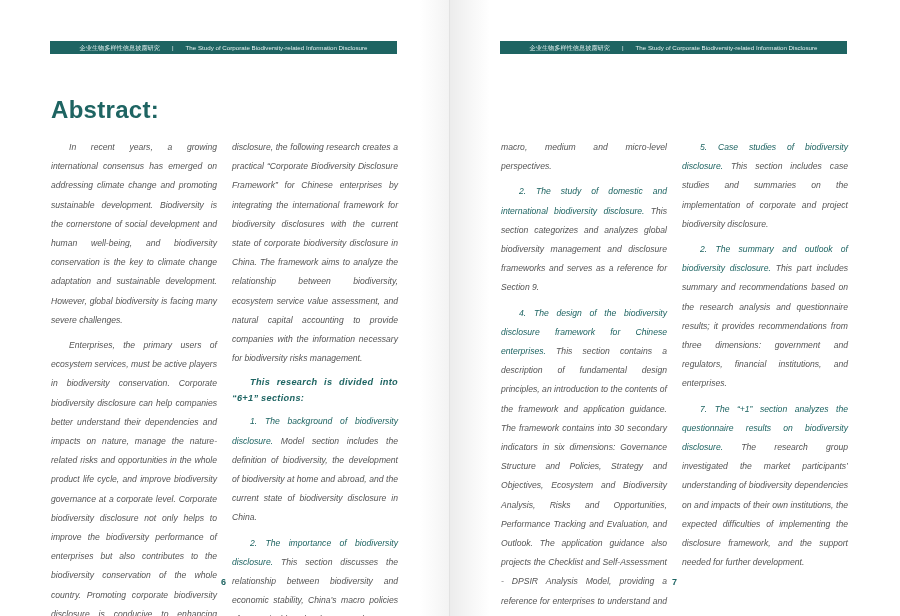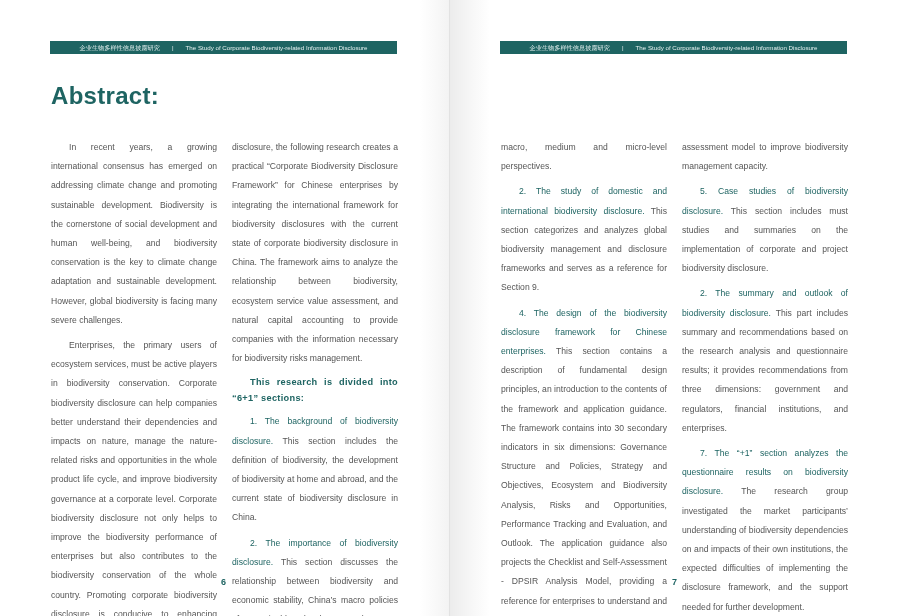--- a/index.html
+++ b/index.html
@@ -14,28 +14,28 @@
   .spine { position:absolute; left:449px; top:0; width:1px; height:616px; background:#e2e2e2; }
   .header-bar {
     position:absolute; top:41px; height:13px; width:347px;
     background:#1e6462; color:#e8f2f1;
     font-size:6.2px; line-height:13px; text-align:center; white-space:nowrap;
   }
   .left .header-bar { left:50px; }
   .right .header-bar { left:50px; }
   .header-bar .sep { margin:0 12px; }
   .abstract-title {
-    position:absolute; left:51px; top:82px; margin:0;
+    position:absolute; left:51px; top:96px; margin:0;
     font-size:24px; font-weight:bold; color:#1e6462; letter-spacing:0.3px;
   }
   .col {
     position:absolute; width:166px; font-size:8.6px; line-height:19.2px; color:#555;
     text-align:justify;
   }
-  .col p { margin:0 0 6px 0; text-indent:18px; }
+  .col p { margin:0 0 6px 0; text-indent:18px;font-style:italic; }
   .col p.noindent { text-indent:0; }
   .hl { color:#1e6462; }
   .section-heading { color:#1e6462; font-weight:bold; font-size:9.2px; line-height:16px; margin:10px 0 6px 0; text-indent:0; letter-spacing:0.3px;}
   .page-number {
     position:absolute; top:577px; font-size:9px; font-weight:bold; color:#1e6462;
   }
 </style>
 </head>
 <body>
 
@@ -48,41 +48,40 @@
 
   <div class="col" style="left:51px; top:138px;">
     <p>In recent years, a growing international consensus has emerged on addressing climate change and promoting sustainable development. Biodiversity is the cornerstone of social development and human well-being, and biodiversity conservation is the key to climate change adaptation and sustainable development. However, global biodiversity is facing many severe challenges.</p>
     <p>Enterprises, the primary users of ecosystem services,  must be active players in biodiversity conservation. Corporate biodiversity disclosure can help companies better understand their dependencies and impacts on nature, manage the nature-related risks and opportunities in the whole product life cycle, and improve biodiversity governance at a corporate level. Corporate biodiversity disclosure not only helps to improve the biodiversity performance of enterprises but also contributes to the biodiversity conservation of the whole country. Promoting corporate biodiversity disclosure is conducive to enhancing China’s leadership and contribution to addressing this global issue.</p>
 
   </div>
 
   <div class="col" style="left:232px; top:138px;">
     <p class="noindent">disclosure, the following research creates a practical “Corporate Biodiversity Disclosure Framework” for Chinese enterprises by integrating the international framework for biodiversity disclosures with the current state of corporate biodiversity disclosure in China. The framework aims to analyze the relationship between biodiversity, ecosystem service value assessment, and natural capital accounting to provide companies with the information necessary for biodiversity risks management.</p>
     <p class="section-heading">This research is divided into “6+1” sections:</p>
-    <p><span class="hl">1. The background of biodiversity disclosure.</span><span> This section includes the definition of biodiversity, the development of biodiversity at home and abroad, and the current state of biodiversity disclosure in China.</span></p>
+    <p><span class="hl">1. The background of biodiversity disclosure.</span><span> Model section includes the definition of biodiversity, the development of biodiversity at home and abroad, and the current state of biodiversity disclosure in China.</span></p>
     <p><span class="hl">2. The importance of biodiversity disclosure.</span><span> This section discusses the relationship between biodiversity and economic stability, China’s macro policies of sustainable development, long-term industry development, and the opportunities and risks under the trend of green transition from</span></p>
   </div>
 
   <div class="page-number" style="left:221px;">6</div>
 </div>
 
 <div class="spine"></div>
 
 <div class="page right">
   <div class="header-bar">
     <span>企业生物多样性信息披露研究</span><span class="sep">|</span><span>The Study of Corporate Biodiversity-related Information Disclosure</span>
   </div>
 
   <div class="col" style="left:51px; top:138px;">
     <p class="noindent">macro, medium and micro-level perspectives.</p>
     <p><span class="hl">2. The study of domestic and international biodiversity disclosure.</span><span> This section categorizes and analyzes global biodiversity management and disclosure frameworks and serves as a reference for Section 9.</span></p>
     <p><span class="hl">4. The design of the biodiversity disclosure framework for Chinese enterprises.</span><span> This section contains a description of fundamental design principles, an introduction to the contents of the framework and application guidance. The framework contains into 30 secondary indicators in six dimensions: Governance Structure and Policies, Strategy and Objectives, Ecosystem and Biodiversity Analysis, Risks and Opportunities, Performance Tracking and Evaluation, and Outlook. The application guidance also projects the Checklist and Self-Assessment - DPSIR Analysis Model, providing a reference for enterprises to understand and apply this biodiversity disclosure framework and a self-</span></p>
   </div>
 
   <div class="col" style="left:232px; top:138px;">
-    <p class="noindent">assessment model to improve biodiversity management capacity.</p>
-    <p><span class="hl">5. Case studies of biodiversity disclosure.</span><span> This section includes must studies and summaries on the implementation of corporate and project biodiversity disclosure.</span></p>
+    <p><span class="hl">5. Case studies of biodiversity disclosure.</span><span> This section includes case studies and summaries on the implementation of corporate and project biodiversity disclosure.</span></p>
     <p><span class="hl">2. The summary and outlook of biodiversity disclosure.</span><span> This part includes summary and recommendations based on the research analysis and questionnaire results; it provides recommendations from three dimensions: government and regulators, financial institutions, and enterprises.</span></p>
     <p><span class="hl">7. The “+1” section analyzes the questionnaire results on biodiversity disclosure.</span><span> The research group investigated the market participants’ understanding of biodiversity dependencies on and impacts of their own institutions, the expected difficulties of implementing the disclosure framework, and the support needed for further development.</span></p>
   </div>
 
   <div class="page-number" style="left:222px;">7</div>
 </div>
 
 </body></html>

